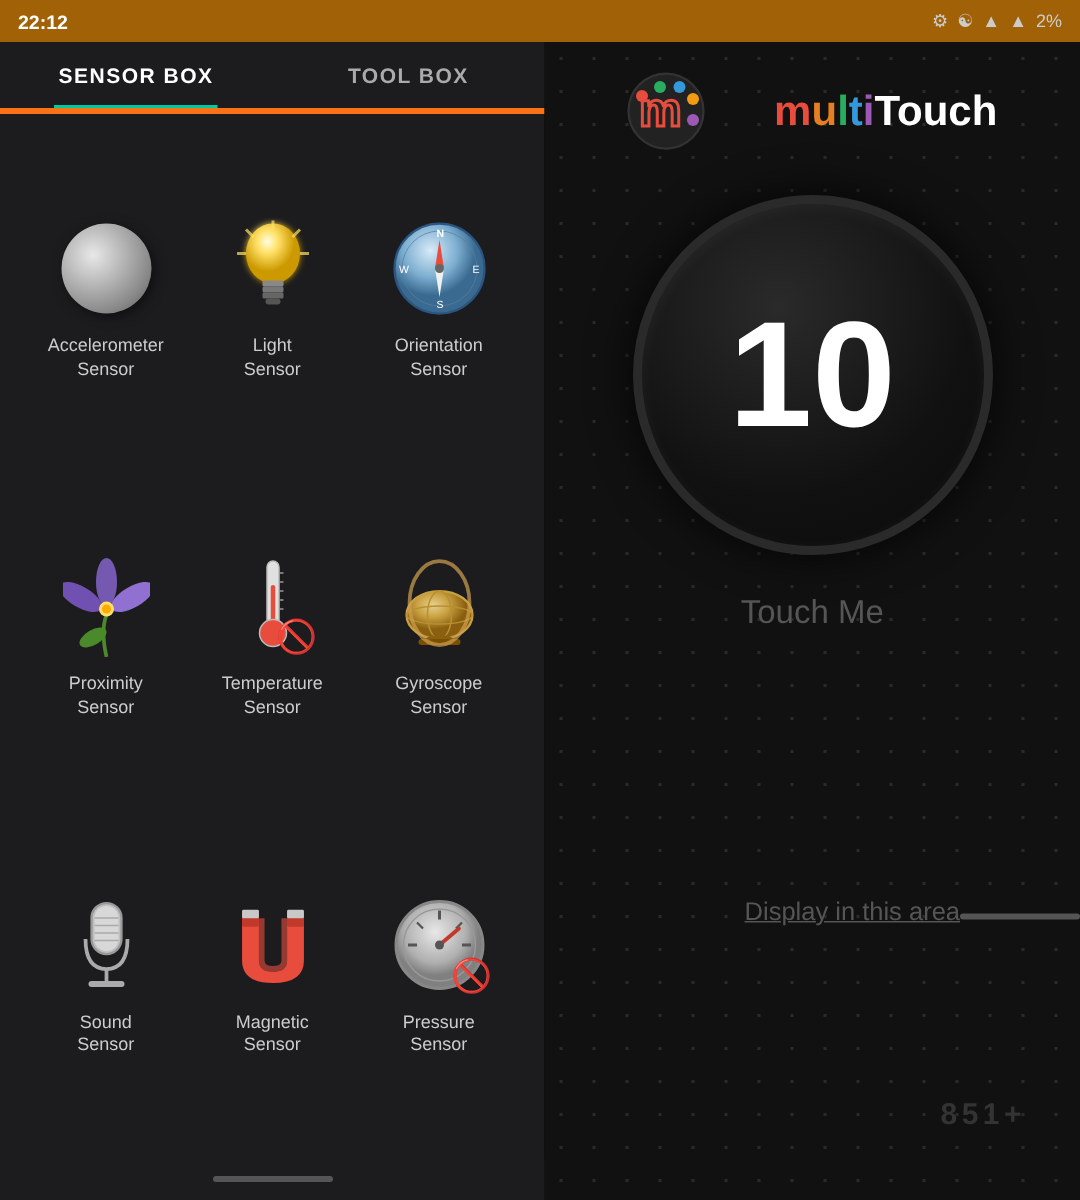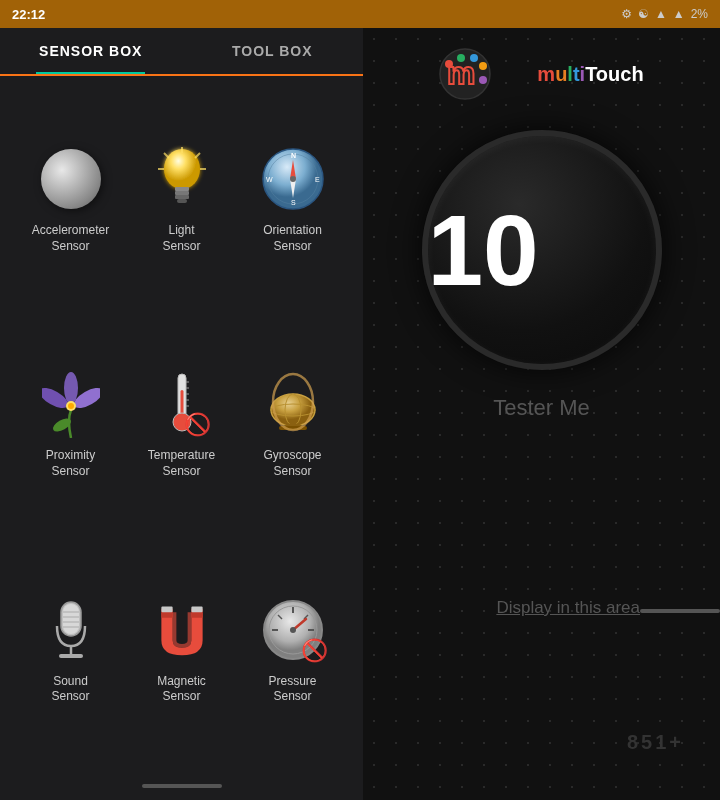--- a/index.html
+++ b/index.html
@@ -56,21 +56,21 @@
       display: flex;
       flex-direction: column;
       flex-shrink: 0;
     }
 
     
     #tabs {
       display: flex;
       height: 48px;
       background: #1c1c1e;
-      border-bottom: 2px solid #f97316;
+      border-bottom: 4px solid #f97316;
     }
     .tab {
       flex: 1;
       display: flex;
       align-items: center;
       justify-content: center;
       color: #aaa;
       font-size: 14px;
       font-weight: bold;
       letter-spacing: 1px;
@@ -147,42 +147,42 @@
     }
     .mt-logo {
       width: 52px;
       height: 52px;
     }
     .mt-title {
       display: flex;
       flex-direction: column;
     }
     .mt-title-top {
-      font-size: 20px;
+      font-size: 28px;
       font-weight: bold;
       color: #fff;
       margin-left: 36px;
     }
     .mt-title-top span.m { color: #e74c3c; }
     .mt-title-top span.u { color: #e67e22; }
     .mt-title-top span.l { color: #27ae60; }
     .mt-title-top span.t { color: #3498db; }
     .mt-title-top span.i { color: #9b59b6; }
     .mt-title-line2 { color: #fff; font-size: 18px; font-weight: bold; }
 
     #touch-display {
       width: 240px;
       height: 240px;
       border-radius: 50%;
       background: radial-gradient(circle at 40% 30%, #2a2a2a, #111 60%, #0a0a0a);
       border: 6px solid #2a2a2a;
       box-shadow: 0 0 30px rgba(0,0,0,0.8), inset 0 2px 10px rgba(255,255,255,0.05);
       display: flex;
       align-items: center;
-      justify-content: flex-start;
+      justify-content: center;
       margin: 20px 0 10px;
     }
     #touch-number {
       color: #fff;
       font-size: 100px;
       font-weight: bold;
       line-height: 1;
     }
 
     #touch-me-label {
@@ -544,21 +544,21 @@
         <div class="mt-title-top">
           <span class="m">m</span><span class="u">u</span><span class="l">l</span><span class="t">t</span><span class="i">i</span><span style="color:#fff">Touch</span>
         </div>
       </div>
     </div>
 
     <div id="touch-display">
       <div id="touch-number">10</div>
     </div>
 
-    <div id="touch-me-label">Tester Me</div>
+    <div id="touch-me-label">Touch Me</div>
 
     <div id="right-bottom">
       <div id="version-label">
         <svg width="80" height="30" viewBox="0 0 80 30">
           <text x="2" y="24" font-size="20" font-weight="bold" fill="#333" letter-spacing="3">851+</text>
         </svg>
       </div>
       <div id="touch-display-area">Display in this area</div>
       <div class="nav-pill"></div>
     </div>

